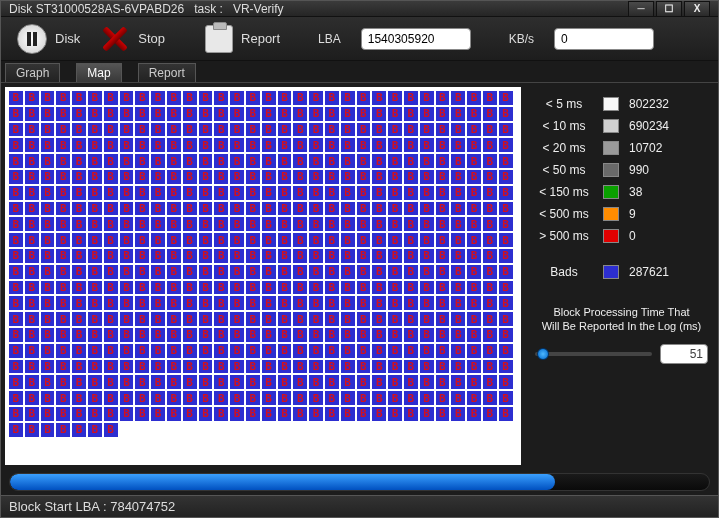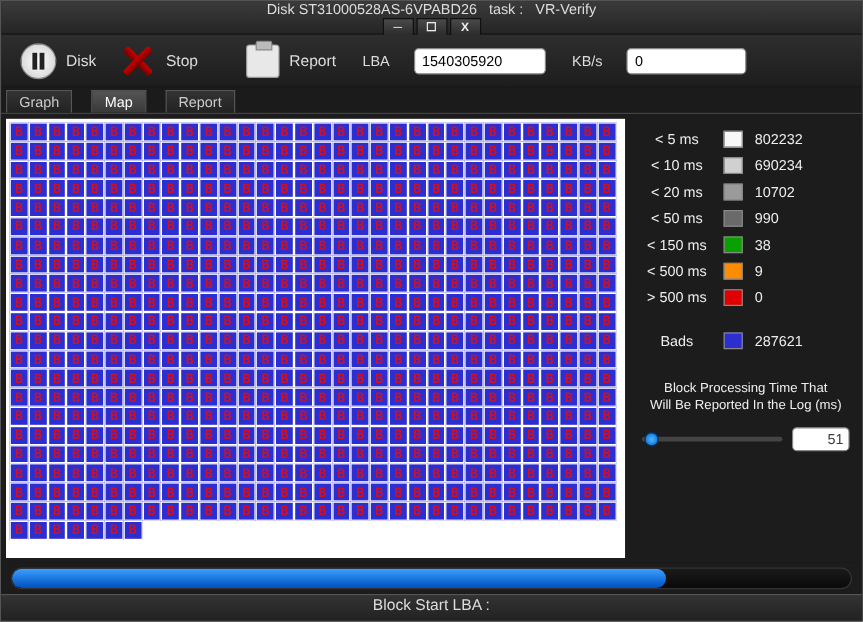--- a/index.html
+++ b/index.html
@@ -14,27 +14,26 @@
 }
 .window {
   width: 719px;
   height: 518px;
   border: 1px solid #555;
   background: linear-gradient(#2a2a2a, #1a1a1a);
   display: flex;
   flex-direction: column;
 }
 .titlebar {
-  height: 28px;
+  height: 16px;
   background: linear-gradient(#3b3b3b, #252525);
   display: flex;
   align-items: center;
   padding: 0 8px;
   border-bottom: 1px solid #111;
-  flex-direction: column;
 }
 .titlebar .title { flex: 1; color: #ddd; font-size: 12px; display: flex; gap: 10px;}
 .winbtns { display: flex; gap: 2px; }
 .winbtn {
   width: 26px; height: 16px;
   background: linear-gradient(#4a4a4a,#2a2a2a);
   border: 1px solid #111;
   display: flex; align-items: center; justify-content: center;
   color: #eee; font-size: 10px; font-weight: bold;
   cursor: pointer;
@@ -78,21 +77,21 @@
   width: 28px; height: 28px; background:#e8e8e8;
   border: 1px solid #999; border-radius: 3px;
   position: relative;
 }
 .icon-report:before {
   content:''; position:absolute; top:-4px; left:7px;
   width:12px; height:6px; background:#bbb; border:1px solid #888;
   border-radius:2px 2px 0 0;
 }
 .tlabel { color:#ddd; font-size:13px; }
-.field-label { color:#ddd; font-size:12px; margin-left: 2px;}
+.field-label { color:#ddd; font-size:12px; margin-left: 18px;}
 .textbox {
   height: 22px;
   background: #fff; color:#000;
   border: 1px solid #888;
   border-radius: 4px;
   padding: 2px 6px;
   font-size: 12px;
 }
 .tb-lba { width: 110px; }
 .tb-kbs { width: 100px; }
@@ -201,21 +200,20 @@
   color:#fff; font-size:11px;
 }
 .statusbar {
   height: 22px;
   background: linear-gradient(#333,#222);
   border-top:1px solid #555;
   display:flex; align-items:center;
   padding:0 8px;
   color:#ddd;
   font-size:13px;
-  flex-direction:column;
 }
 </style>
 </head>
 <body>
 
 <div class="window">
 
   <div class="titlebar">
     <div class="title">
       <span>Disk ST31000528AS-6VPABD26</span>

